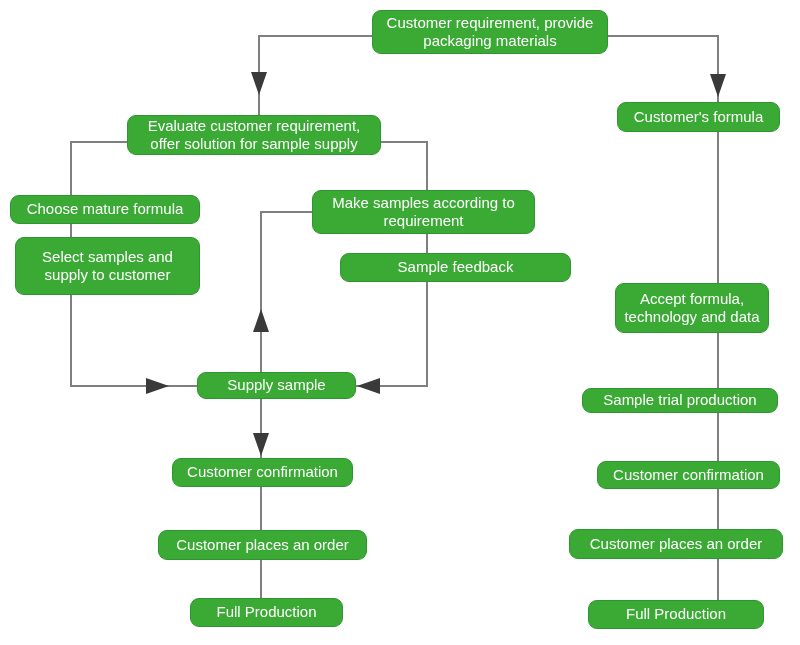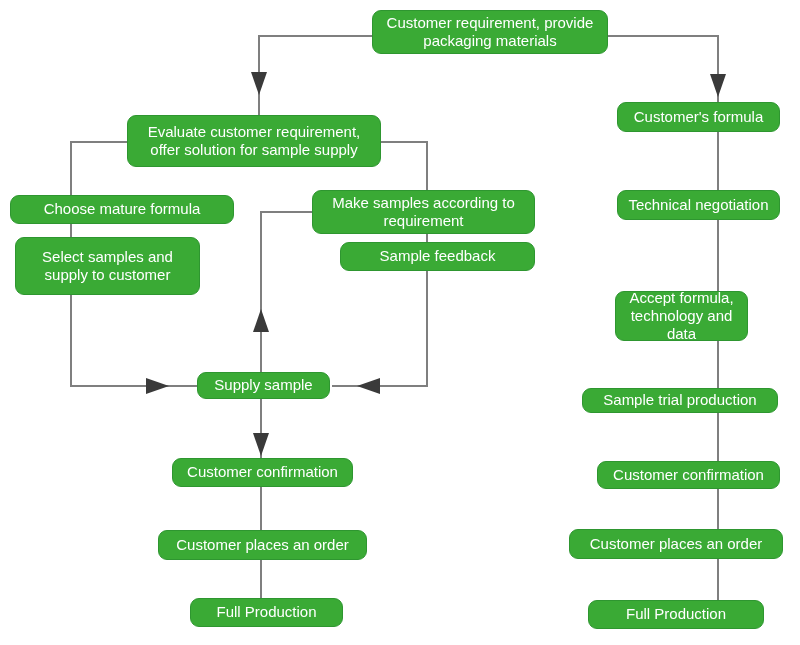--- a/index.html
+++ b/index.html
@@ -30,32 +30,32 @@
   #l16{left:717px;top:130px;width:2px;height:470px}
   
   #a1{left:251px;top:72px;border-left:8px solid transparent;border-right:8px solid transparent;border-top:23px solid var(--arrow,#3a3a3a)}
   #a2{left:710px;top:74px;border-left:8px solid transparent;border-right:8px solid transparent;border-top:23px solid var(--arrow,#3a3a3a)}
   #a3{left:146px;top:378px;border-top:8px solid transparent;border-bottom:8px solid transparent;border-left:23px solid var(--arrow,#3a3a3a)}
   #a4{left:357px;top:378px;border-top:8px solid transparent;border-bottom:8px solid transparent;border-right:23px solid var(--arrow,#3a3a3a)}
   #a5{left:253px;top:309px;border-left:8px solid transparent;border-right:8px solid transparent;border-bottom:23px solid var(--arrow,#3a3a3a)}
   #a6{left:253px;top:433px;border-left:8px solid transparent;border-right:8px solid transparent;border-top:23px solid var(--arrow,#3a3a3a)}
   
   #n1{left:372px;top:10px;width:236px;height:44px}
-  #n2{left:127px;top:115px;width:254px;height:52px}
-  #n3{left:10px;top:195px;width:224px;height:29px}
+  #n2{left:127px;top:115px;width:254px;height:40px}
+  #n3{left:10px;top:195px;width:190px;height:29px}
   #n4{left:15px;top:237px;width:185px;height:58px}
   #n5{left:312px;top:190px;width:223px;height:44px}
-  #n6{left:340px;top:242px;width:195px;height:29px}
-  #n7{left:197px;top:372px;width:133px;height:27px}
+  #n6{left:340px;top:253px;width:231px;height:29px}
+  #n7{left:197px;top:372px;width:159px;height:27px}
   #n8{left:172px;top:458px;width:181px;height:29px}
   #n9{left:158px;top:530px;width:209px;height:30px}
   #n10{left:190px;top:598px;width:153px;height:29px}
   #n11{left:617px;top:102px;width:163px;height:30px}
   #n12{left:617px;top:190px;width:163px;height:30px}
-  #n13{left:615px;top:291px;width:133px;height:50px}
+  #n13{left:615px;top:283px;width:154px;height:50px}
   #n14{left:582px;top:388px;width:196px;height:25px}
   #n15{left:597px;top:461px;width:183px;height:28px}
   #n16{left:569px;top:529px;width:214px;height:30px}
   #n17{left:588px;top:600px;width:176px;height:29px}
 </style>
 </head>
 <body>
 
 <div id="canvas">
 
@@ -87,20 +87,19 @@
   <div class="node" id="n2">Evaluate customer requirement, offer solution for sample supply</div>
   <div class="node" id="n3">Choose mature formula</div>
   <div class="node" id="n4">Select samples and supply to customer</div>
   <div class="node" id="n5">Make samples according to requirement</div>
   <div class="node" id="n6">Sample feedback</div>
   <div class="node" id="n7">Supply sample</div>
   <div class="node" id="n8">Customer confirmation</div>
   <div class="node" id="n9">Customer places an order</div>
   <div class="node" id="n10">Full Production</div>
   <div class="node" id="n11">Customer's formula</div>
-  <div class="node" id="n12">Technical negotiation</div>
   <div class="node" id="n13">Accept formula, technology and data</div>
   <div class="node" id="n14">Sample trial production</div>
   <div class="node" id="n15">Customer confirmation</div>
   <div class="node" id="n16">Customer places an order</div>
   <div class="node" id="n17">Full Production</div>
 
 </div>
 
 </body></html>

